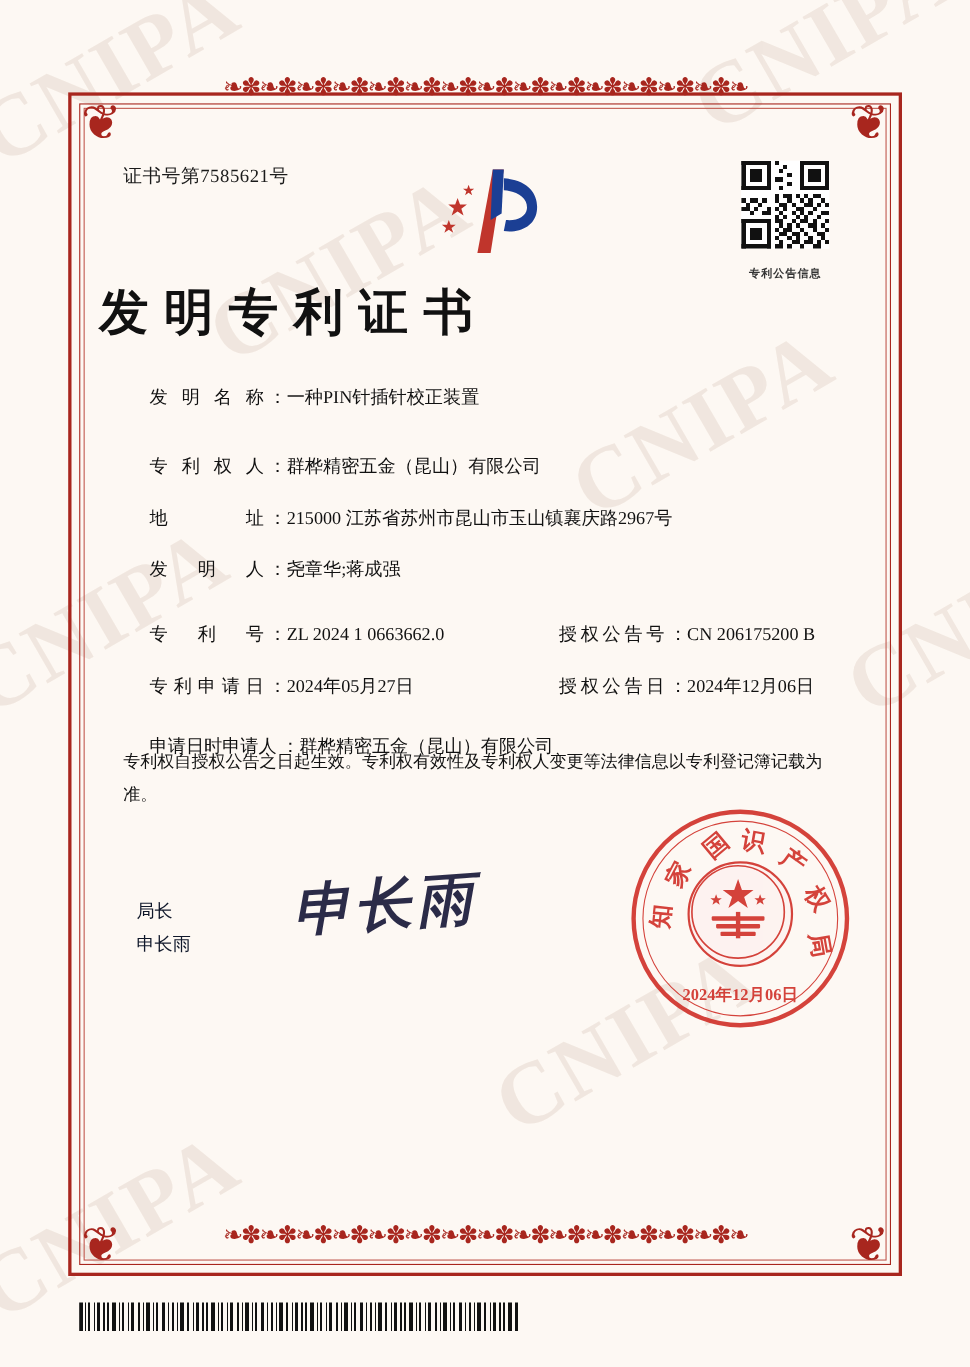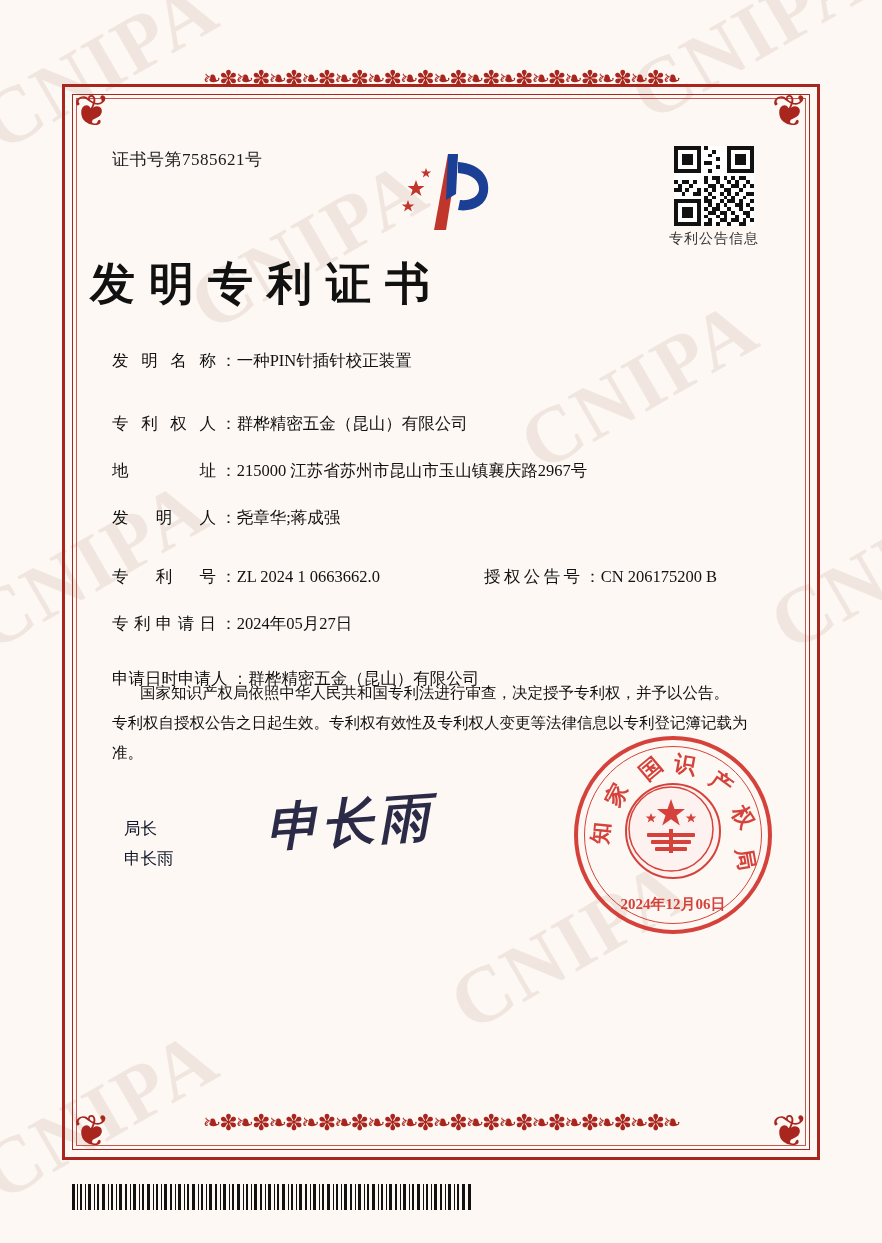--- a/index.html
+++ b/index.html
@@ -70,35 +70,36 @@
     position:absolute;left:36px;top:50px;
     font-size:17px;color:#1a1a1a;letter-spacing:.5px;
   }
 
   
   .emblem{position:absolute;left:310px;top:50px;width:120px;height:90px;}
 
   
   .qr-wrap{position:absolute;left:590px;top:48px;width:96px;text-align:center;}
   .qr{width:80px;height:80px;margin:0 auto;background:#fff;}
-  .qr-cap{font-size:14px;color:#333;margin-top:4px;letter-spacing:1px;}
+  .qr-cap{font-size:10px;color:#333;margin-top:16px;letter-spacing:1px;font-weight:bold;}
 
   .title{
     position:absolute;left:0;top:156px;width:730px;text-align:left;
     font-size:45px;font-weight:700;color:#111;letter-spacing:14px;
     text-indent:14px;
     font-family:"Liberation Serif","DejaVu Serif",serif;
   }
 
   .fields{position:absolute;left:36px;top:252px;width:660px;}
   .row{position:relative;height:47px;font-size:16.5px;color:#111;}
   .lbl{
     display:inline-block;width:104px;
     text-align:justify;text-align-last:justify;
     vertical-align:top;
+    margin-left:24px;
   }
   .val{display:inline-block;vertical-align:top;}
   .col2{position:absolute;left:372px;top:0;}
   .col2 .lbl{width:96px;}
 
   .statement{
     position:absolute;left:36px;top:580px;width:660px;
     font-size:15.5px;line-height:30px;color:#111;
   }
   .statement .p1{text-indent:28px;}
@@ -335,34 +336,37 @@
       <span class="val">：<span>ZL 2024 1 0663662.0</span></span>
       <span class="col2">
         <span class="lbl">授权公告号</span>
         <span class="val">：<span>CN 206175200 B</span></span>
       </span>
     </div>
 
     <div class="row">
       <span class="lbl">专利申请日</span>
       <span class="val">：<span>2024年05月27日</span></span>
+      <span class="col2">
+        <span class="lbl">授权公告日</span>
+        <span class="val">：<span>2024年12月06日</span></span>
+      </span>
     </div>
 
     <div style="height:8px"></div>
 
     <div class="row">
       <span class="lbl" style="width:auto;text-align-last:auto">申请日时申请人</span>
       <span class="val">：<span>群桦精密五金（昆山）有限公司</span></span>
     </div>
 
 
   </div>
 
   <div class="statement">
-    <div class="p1">国家知识产权局依照中华人民共和国专利法进行审查，决定授予专利权，并予以公告。</div>
     <div class="p2">专利权自授权公告之日起生效。专利权有效性及专利权人变更等法律信息以专利登记簿记载为准。</div>
   </div>
 
   <div class="sig-label">
     <div>局长</div>
     <div>申长雨</div>
   </div>
   <div class="sig-script">申长雨</div>
 
   <div class="seal">

